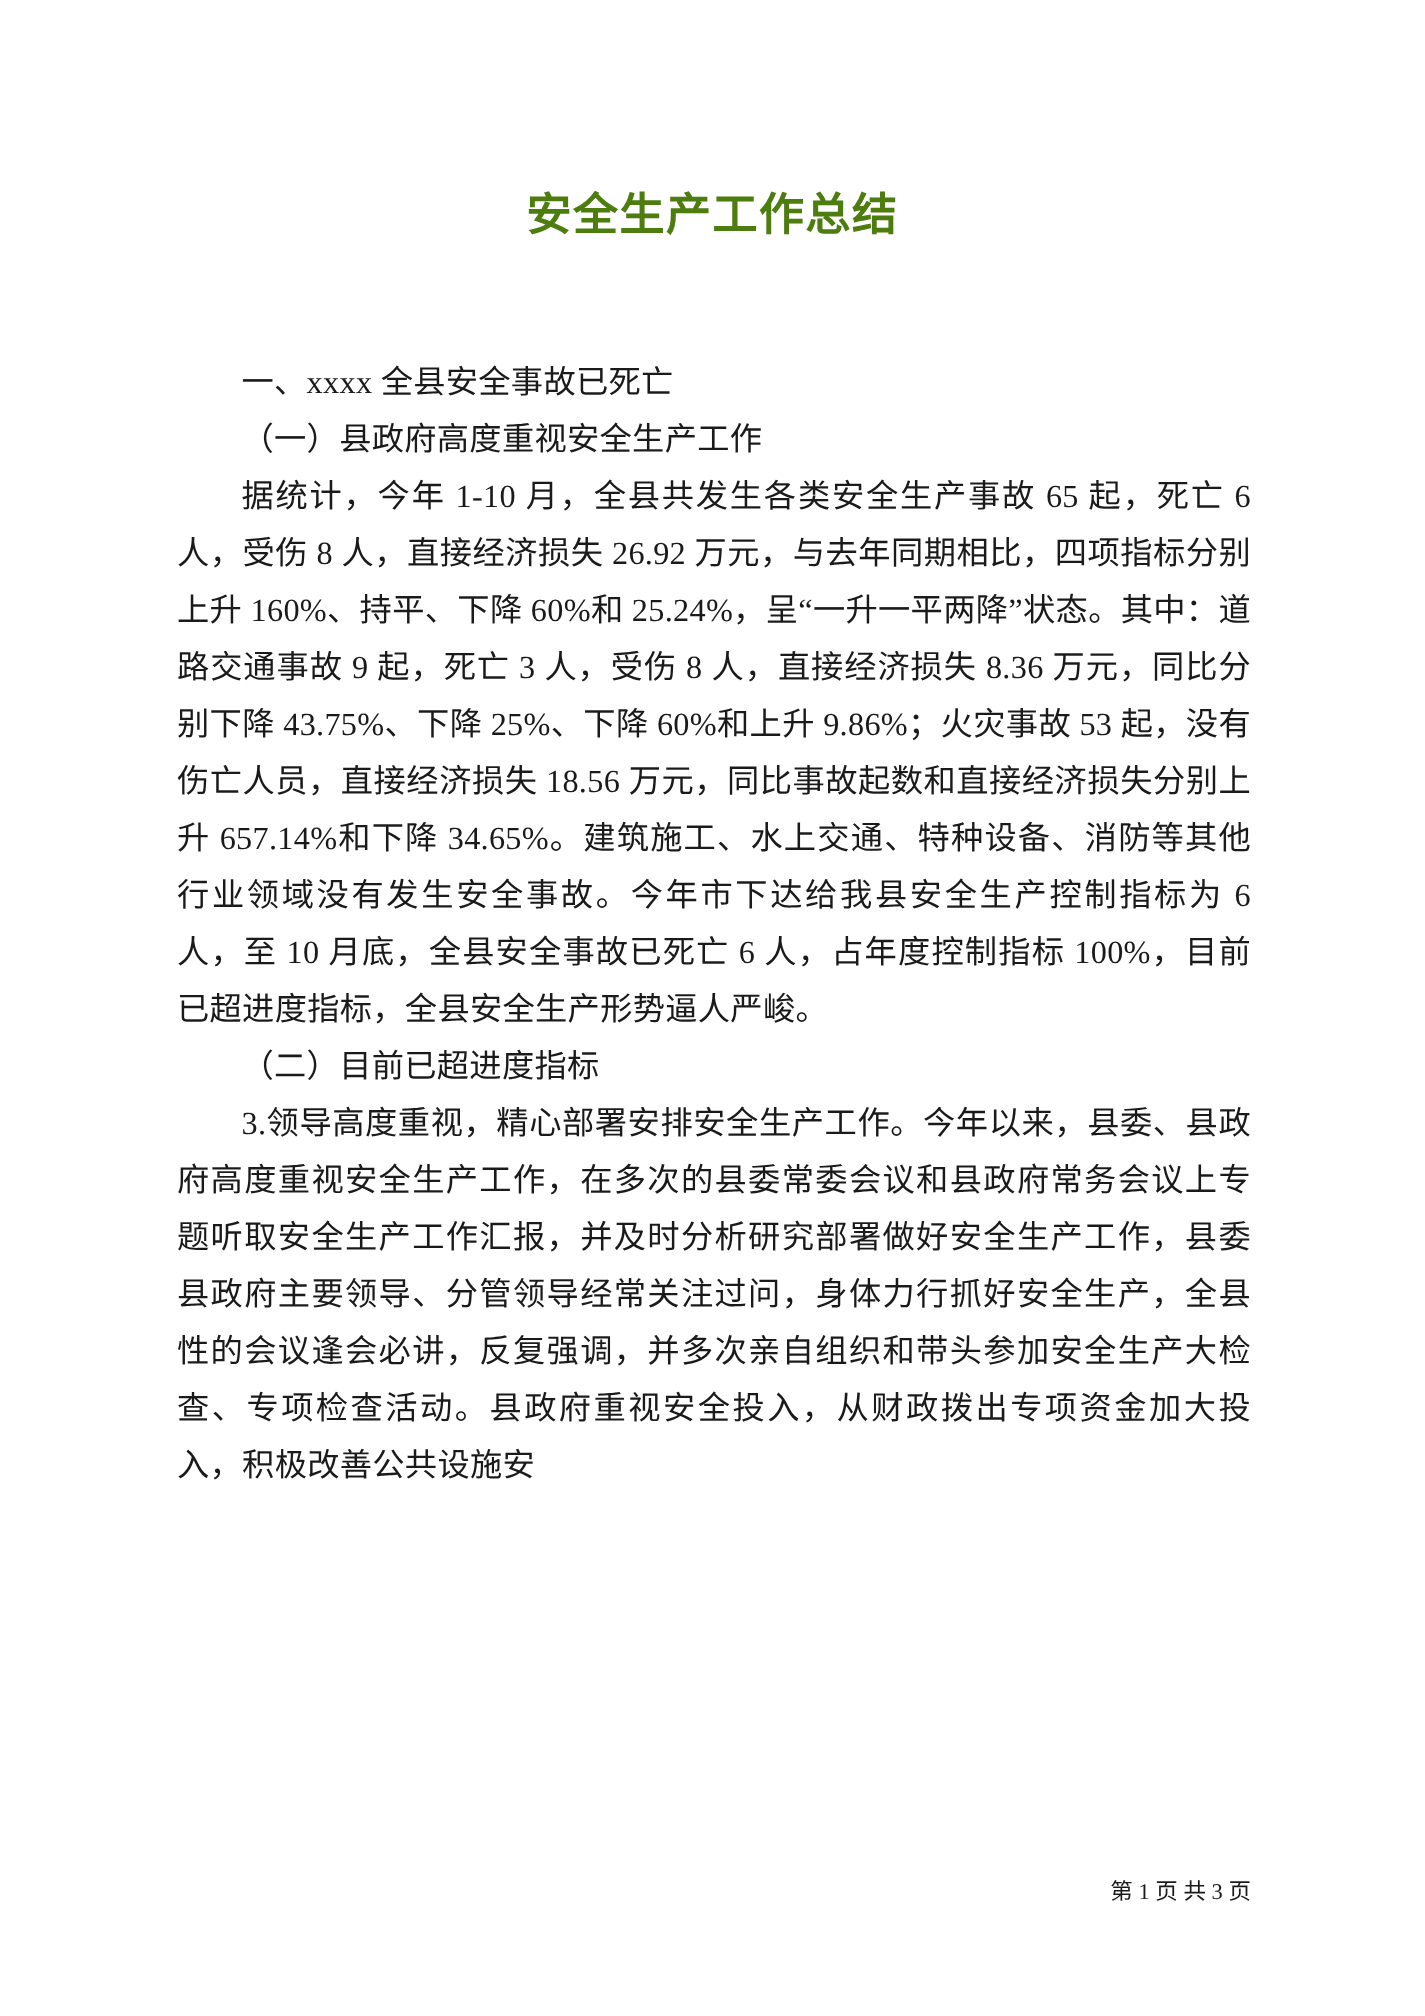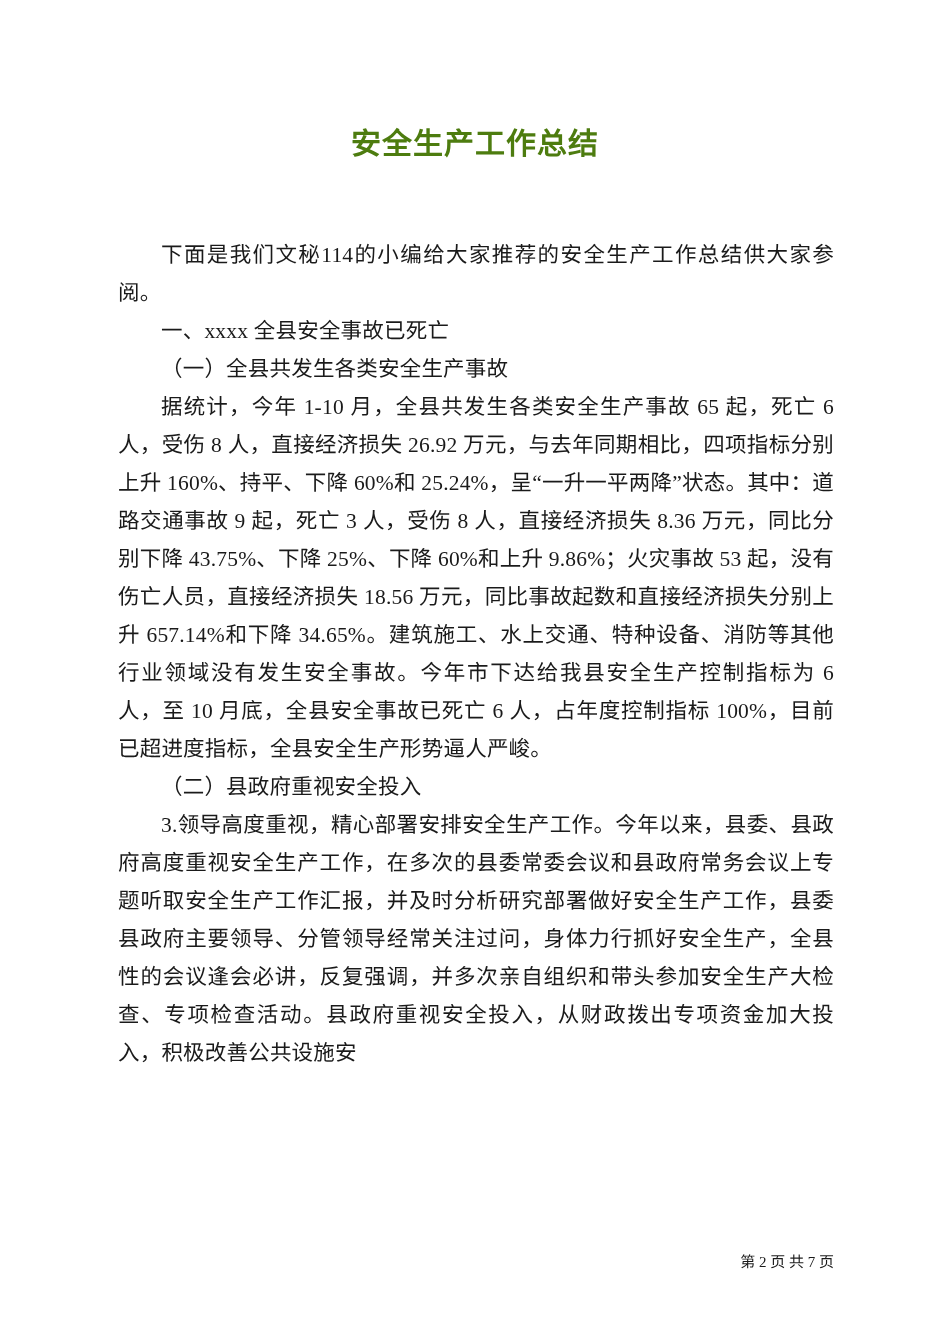--- a/index.html
+++ b/index.html
@@ -71,23 +71,22 @@
   }
 </style>
 </head>
 <body>
 
 <div class="page">
 
   <div class="doc-title">安全生产工作总结</div>
 
   <div class="body-col">
-    <p class="para">下面是我们文秘114的小编给大家推荐的安全生产工作总结供大家参阅。</p>
     <p class="para">一、xxxx 全县安全事故已死亡</p>
-    <p class="para">（一）全县共发生各类安全生产事故</p>
+    <p class="para">（一）县政府高度重视安全生产工作</p>
     <p class="para">据统计，今年 1-10 月，全县共发生各类安全生产事故 65 起，死亡 6 人，受伤 8 人，直接经济损失 26.92 万元，与去年同期相比，四项指标分别上升 160%、持平、下降 60%和 25.24%，呈“一升一平两降”状态。其中：道路交通事故 9 起，死亡 3 人，受伤 8 人，直接经济损失 8.36 万元，同比分别下降 43.75%、下降 25%、下降 60%和上升 9.86%；火灾事故 53 起，没有伤亡人员，直接经济损失 18.56 万元，同比事故起数和直接经济损失分别上升 657.14%和下降 34.65%。建筑施工、水上交通、特种设备、消防等其他行业领域没有发生安全事故。今年市下达给我县安全生产控制指标为 6 人，至 10 月底，全县安全事故已死亡 6 人，占年度控制指标 100%，目前已超进度指标，全县安全生产形势逼人严峻。</p>
-    <p class="para">（二）县政府重视安全投入</p>
+    <p class="para">（二）目前已超进度指标</p>
     <p class="para">3.领导高度重视，精心部署安排安全生产工作。今年以来，县委、县政府高度重视安全生产工作，在多次的县委常委会议和县政府常务会议上专题听取安全生产工作汇报，并及时分析研究部署做好安全生产工作，县委县政府主要领导、分管领导经常关注过问，身体力行抓好安全生产，全县性的会议逢会必讲，反复强调，并多次亲自组织和带头参加安全生产大检查、专项检查活动。县政府重视安全投入，从财政拨出专项资金加大投入，积极改善公共设施安</p>
   </div>
 
-  <div class="footer">第 2 页 共 7 页</div>
+  <div class="footer">第 1 页 共 3 页</div>
 
 </div>
 
 </body></html>

